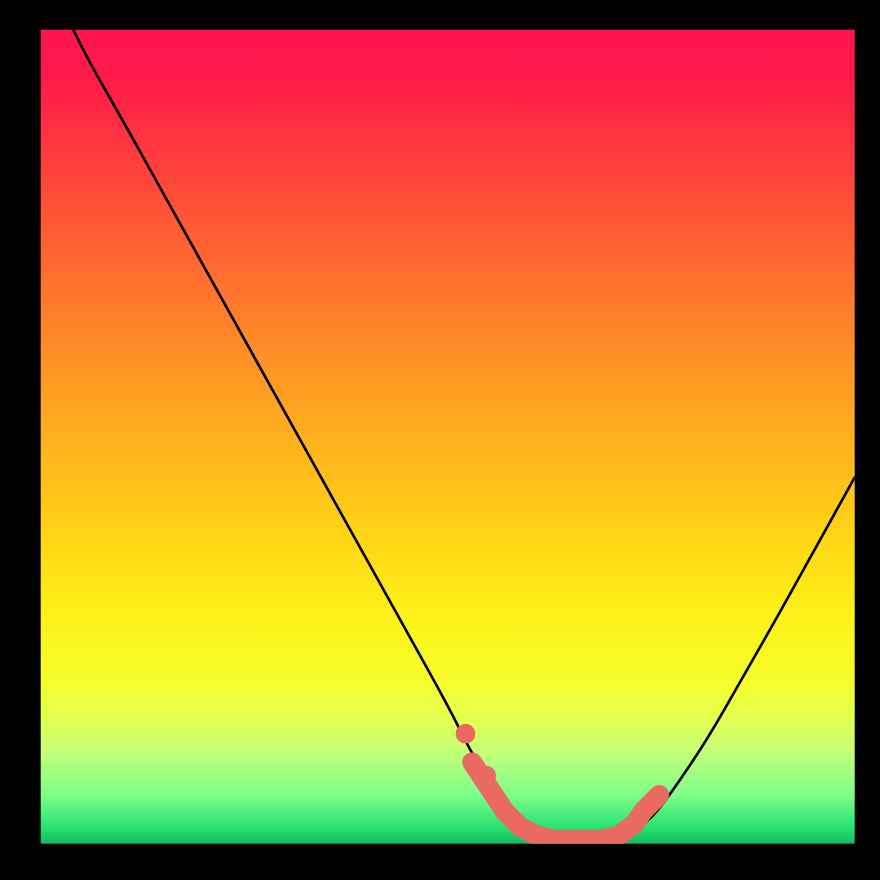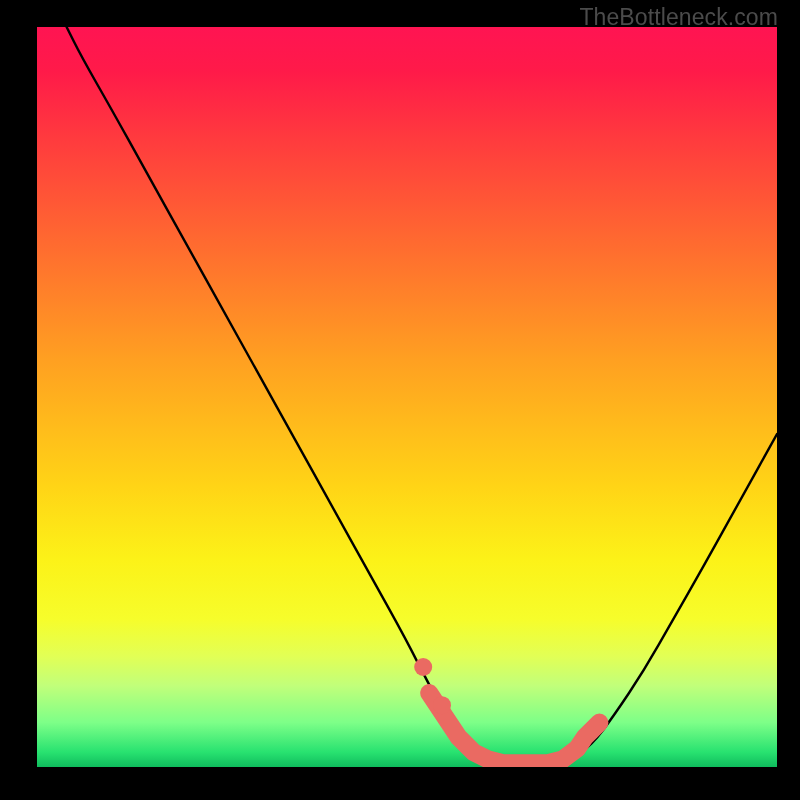--- a/index.html
+++ b/index.html
@@ -56,21 +56,20 @@
     top: 0;
     width: 740px;
     height: 740px;
   }
 </style>
 </head>
 <body>
 
 <div class="outer">
 
-  <div class="watermark">TheBottleneck.com</div>
 
   <div class="plot">
     <svg class="curves" viewBox="0 0 740 740" preserveAspectRatio="none">
       <path id="curve-path" fill="none" stroke="#000" stroke-width="2.4" stroke-linecap="round" stroke-linejoin="round" d="M 29.6 0.0 Q 29.6 0.0 37.0 14.8 Q 44.4 29.6 59.2 55.5 Q 74.0 81.4 92.5 114.7 Q 111.0 148.0 129.5 181.3 Q 148.0 214.6 166.5 247.9 Q 185.0 281.2 203.5 314.5 Q 222.0 347.8 240.5 381.1 Q 259.0 414.4 277.5 447.7 Q 296.0 481.0 314.5 514.3 Q 333.0 547.6 351.5 580.9 Q 370.0 614.2 381.1 636.4 Q 392.2 658.6 403.3 677.1 Q 414.4 695.6 421.8 703.0 Q 429.2 710.4 436.6 717.8 Q 444.0 725.2 451.4 728.9 Q 458.8 732.6 469.9 734.5 Q 481.0 736.3 492.1 736.3 Q 503.2 736.3 510.6 736.3 Q 518.0 736.3 525.4 734.5 Q 532.8 732.6 543.9 725.2 Q 555.0 717.8 566.1 703.0 Q 577.2 688.2 592.0 666.0 Q 606.8 643.8 621.6 617.9 Q 636.4 592.0 651.2 566.1 Q 666.0 540.2 684.5 506.9 Q 703.0 473.6 721.5 440.3 T 740.0 407.0"></path>
       <g id="marker-group">
           <path d="M 392.20000000000005 666 L 407.00000000000006 688.2 L 421.79999999999995 710.4 L 436.59999999999997 725.2 L 451.4 732.6 L 466.2 736.3 L 481 736.3 L 495.8 736.3 L 510.59999999999997 736.3 L 525.4 732.6 L 540.1999999999999 721.5 L 547.6 710.4 L 562.4 695.6" fill="none" stroke="#ea6a62" stroke-width="18" stroke-linecap="round" stroke-linejoin="round"></path>
           <circle cx="386.20000000000005" cy="640" r="9" fill="#ea6a62"></circle>
           <circle cx="405.00000000000006" cy="678.2" r="9" fill="#ea6a62"></circle>
         </g>
     </svg>

